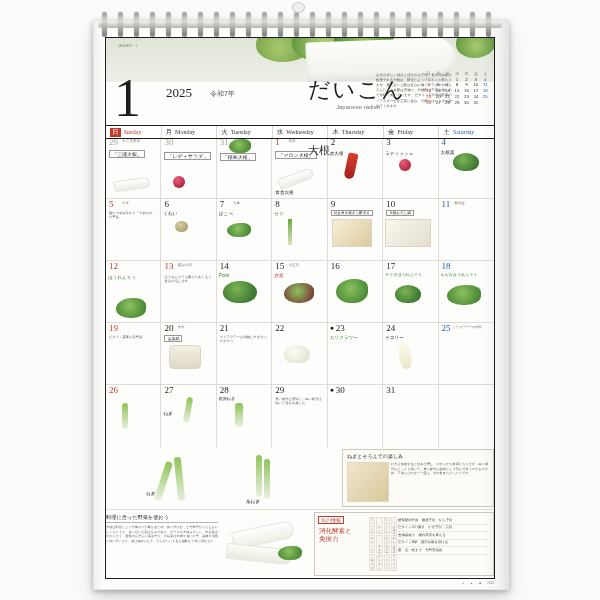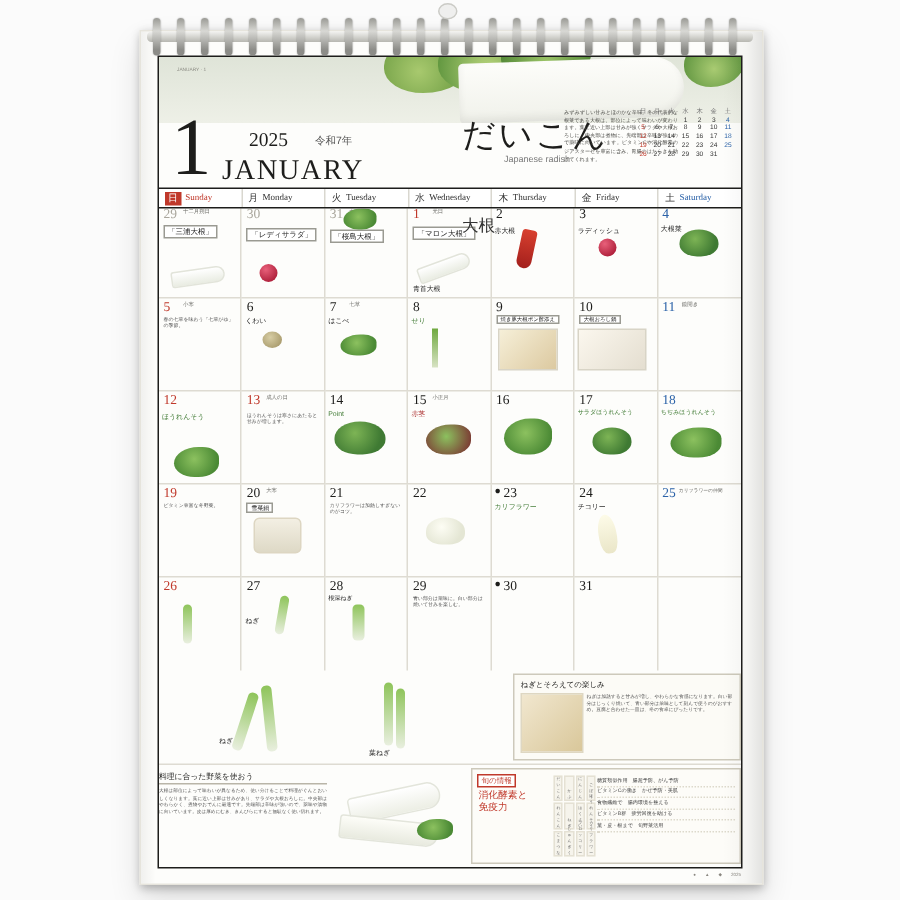--- a/index.html
+++ b/index.html
@@ -303,21 +303,20 @@
       <div class="leafblob" style="left:228px;top:-18px;width:60px;height:36px;background:radial-gradient(circle at 50% 60%,#9cc468,#447c2d);"></div>
       <div class="radish-main"></div>
       <div class="leafblob" style="left:350px;top:-10px;width:40px;height:30px;background:radial-gradient(circle at 50% 60%,#a9cb72,#4d8733);"></div>
       <div style="position:absolute;left:12px;top:6px;font-size:3.2px;color:#8a8a82;">JANUARY · 1</div>
     </div>
 
     <div class="masthead">
       <div class="bignum">1</div>
       <div class="yr">2025</div>
       <div class="reiwa">令和7年</div>
-      <div class="monthname">JANUARY</div>
 
       <div class="jtitle">だいこん</div>
       <div class="jsub">大根</div>
       <div class="jsub2">Japanese radish</div>
       <div class="blurb">みずみずしい甘みとほのかな辛味。冬の代表的な根菜である大根は、部位によって味わいが変わります。葉に近い上部は甘みが強くサラダや大根おろしに、中央部は煮物に、先端部は辛味が強いので薬味に向いています。ビタミンCや消化酵素のジアスターゼを豊富に含み、胃腸のはたらきを助けてくれます。</div>
 
       <div class="mini">
         <table>
           <tbody>
               <tr>

